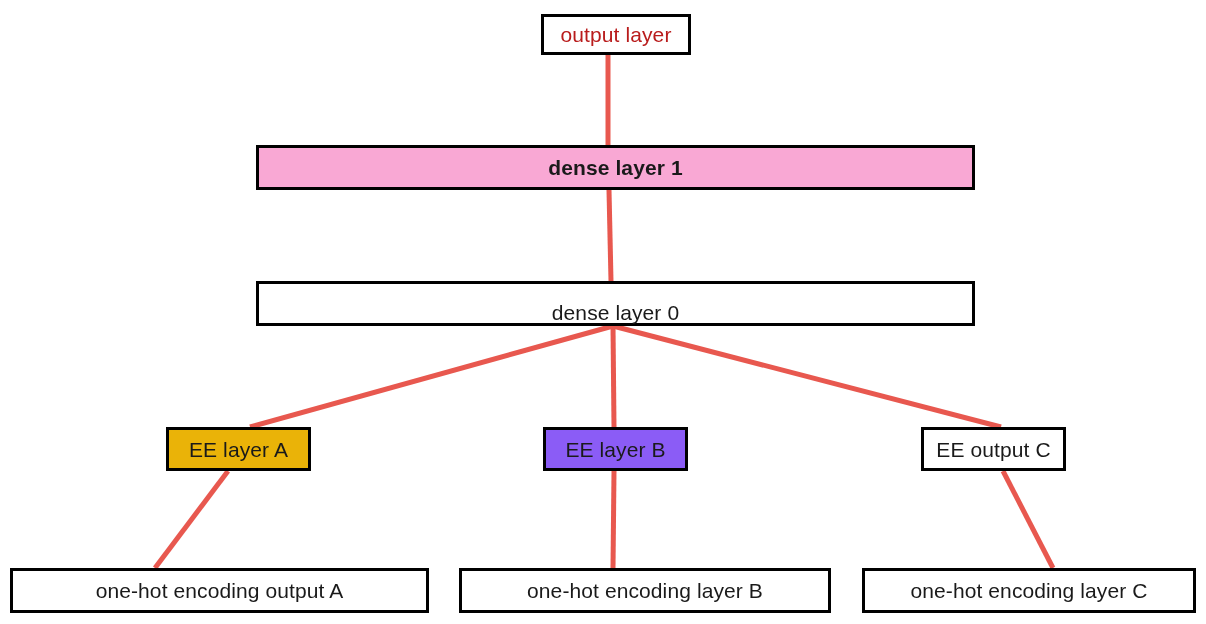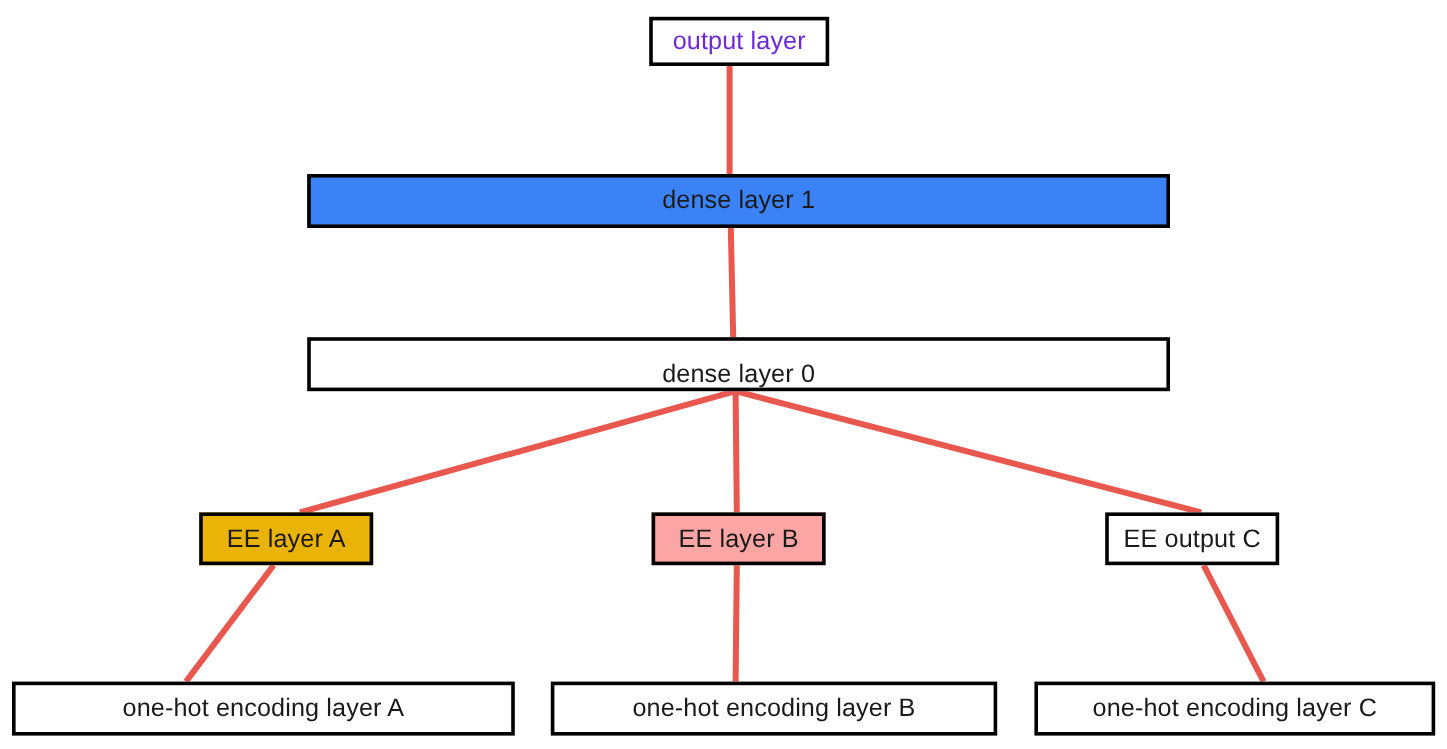--- a/index.html
+++ b/index.html
@@ -53,40 +53,40 @@
       <line x1="608" y1="145" x2="608" y2="55" stroke="#e8584f" stroke-width="5" stroke-linecap="butt"></line>
       <line x1="611" y1="281" x2="609" y2="190" stroke="#e8584f" stroke-width="5" stroke-linecap="butt"></line>
       <line x1="613" y1="326" x2="250" y2="427" stroke="#e8584f" stroke-width="5" stroke-linecap="butt"></line>
       <line x1="613" y1="326" x2="614" y2="427" stroke="#e8584f" stroke-width="5" stroke-linecap="butt"></line>
       <line x1="613" y1="326" x2="1001" y2="427" stroke="#e8584f" stroke-width="5" stroke-linecap="butt"></line>
       <line x1="228" y1="471" x2="155" y2="568" stroke="#e8584f" stroke-width="5" stroke-linecap="butt"></line>
       <line x1="614" y1="471" x2="613" y2="568" stroke="#e8584f" stroke-width="5" stroke-linecap="butt"></line>
       <line x1="1003" y1="471" x2="1053" y2="568" stroke="#e8584f" stroke-width="5" stroke-linecap="butt"></line>
     </svg>
   <div id="nodes">
-      <div class="node" style="left: 541px; top: 14px; width: 150px; height: 41px; border-color: rgb(0, 0, 0); background: rgb(255, 255, 255); color: #6d28d9;">
+      <div class="node" style="left: 541px; top: 14px; width: 150px; height: 41px; border-color: rgb(0, 0, 0); background: rgb(255, 255, 255); color: #b91c1c;">
         <span class="node-label">output layer</span>
       </div>
-      <div class="node" style="left: 256px; top: 145px; width: 719px; height: 45px; border-color: rgb(0, 0, 0); background: #3b82f6; color: rgb(26, 26, 26);">
+      <div class="node" style="left: 256px; top: 145px; width: 719px; height: 45px; border-color: rgb(0, 0, 0); background: #f9a8d4; color: rgb(26, 26, 26); font-weight: bold;">
         <span class="node-label">dense layer 1</span>
       </div>
       <div class="node" style="left: 256px; top: 281px; width: 719px; height: 45px; border-color: rgb(0, 0, 0); background: rgb(255, 255, 255); color: rgb(26, 26, 26); align-items: flex-end;">
         <span class="node-label">dense layer 0</span>
       </div>
       <div class="node" style="left: 166px; top: 427px; width: 145px; height: 44px; border-color: rgb(0, 0, 0); background: #eab308; color: rgb(26, 26, 26);">
         <span class="node-label">EE layer A</span>
       </div>
-      <div class="node" style="left: 543px; top: 427px; width: 145px; height: 44px; border-color: rgb(0, 0, 0); background: #fca5a5; color: rgb(26, 26, 26);">
+      <div class="node" style="left: 543px; top: 427px; width: 145px; height: 44px; border-color: rgb(0, 0, 0); background: #8b5cf6; color: rgb(26, 26, 26);">
         <span class="node-label">EE layer B</span>
       </div>
       <div class="node" style="left: 921px; top: 427px; width: 145px; height: 44px; border-color: rgb(0, 0, 0); background: rgb(255, 255, 255); color: rgb(26, 26, 26);">
         <span class="node-label">EE output C</span>
       </div>
       <div class="node" style="left: 10px; top: 568px; width: 419px; height: 45px; border-color: rgb(0, 0, 0); background: rgb(255, 255, 255); color: rgb(26, 26, 26);">
-        <span class="node-label">one-hot encoding layer A</span>
+        <span class="node-label">one-hot encoding output A</span>
       </div>
       <div class="node" style="left: 459px; top: 568px; width: 372px; height: 45px; border-color: rgb(0, 0, 0); background: rgb(255, 255, 255); color: rgb(26, 26, 26);">
         <span class="node-label">one-hot encoding layer B</span>
       </div>
       <div class="node" style="left: 862px; top: 568px; width: 334px; height: 45px; border-color: rgb(0, 0, 0); background: rgb(255, 255, 255); color: rgb(26, 26, 26);">
         <span class="node-label">one-hot encoding layer C</span>
       </div>
     </div>
 </div>
 

